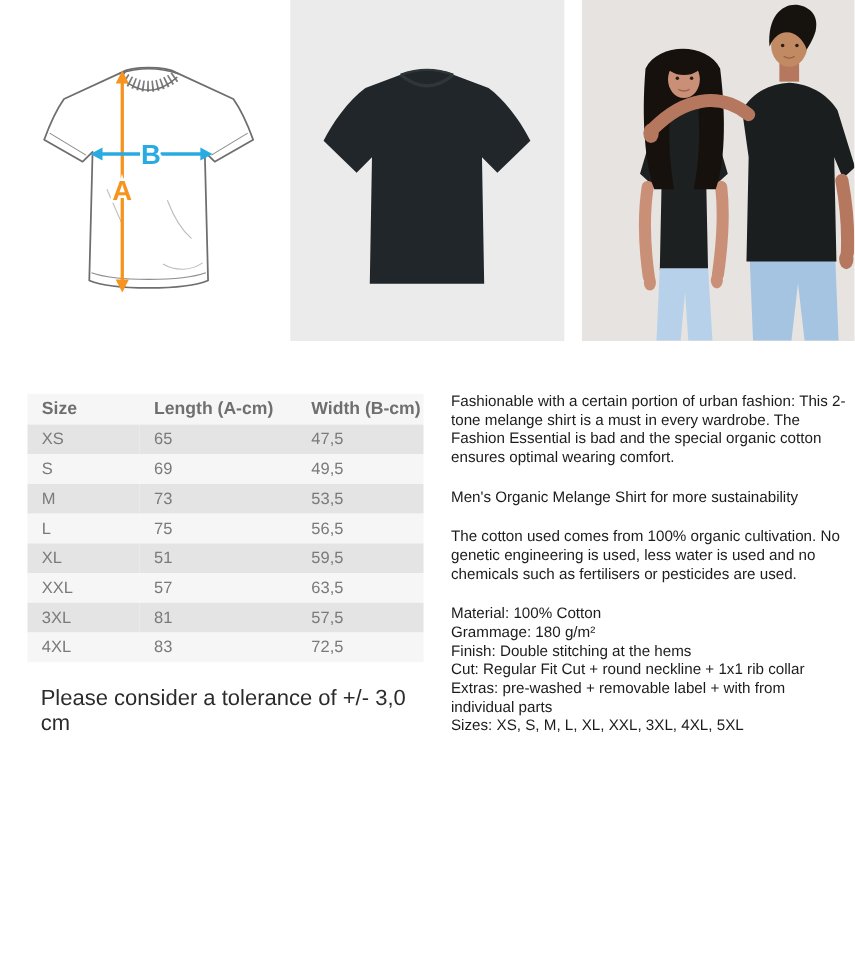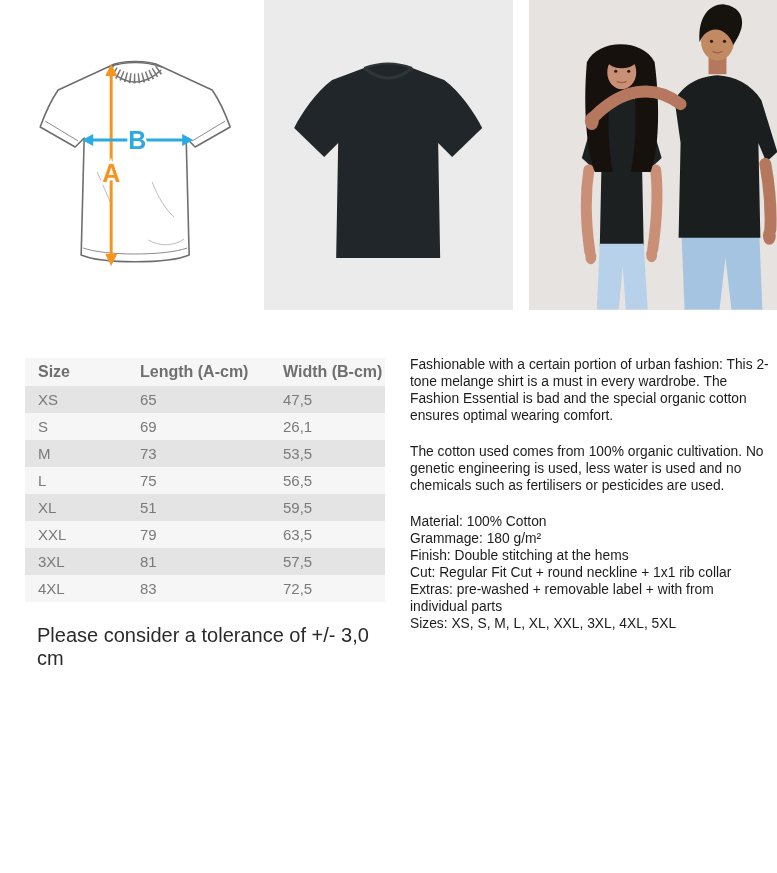--- a/index.html
+++ b/index.html
@@ -145,59 +145,60 @@
       </thead>
       <tbody>
           <tr class="row-dark">
             <td>XS</td>
             <td>65</td>
             <td>47,5</td>
           </tr>
           <tr class="row-light">
             <td>S</td>
             <td>69</td>
-            <td>26,1</td>
+            <td>49,5</td>
           </tr>
           <tr class="row-dark">
             <td>M</td>
             <td>73</td>
             <td>53,5</td>
           </tr>
           <tr class="row-light">
             <td>L</td>
             <td>75</td>
             <td>56,5</td>
           </tr>
           <tr class="row-dark">
             <td>XL</td>
             <td>51</td>
             <td>59,5</td>
           </tr>
           <tr class="row-light">
             <td>XXL</td>
-            <td>79</td>
+            <td>57</td>
             <td>63,5</td>
           </tr>
           <tr class="row-dark">
             <td>3XL</td>
             <td>81</td>
             <td>57,5</td>
           </tr>
           <tr class="row-light">
             <td>4XL</td>
             <td>83</td>
             <td>72,5</td>
           </tr>
         </tbody>
     </table>
     <p class="tolerance">Please consider a tolerance of +/- 3,0 cm</p>
   </div>
 
   <div class="description">
     <p>Fashionable with a certain portion of urban fashion: This 2-tone melange shirt is a must in every wardrobe. The Fashion Essential is bad and the special organic cotton ensures optimal wearing comfort.</p>
+    <p>Men's Organic Melange Shirt for more sustainability</p>
     <p>The cotton used comes from 100% organic cultivation. No genetic engineering is used, less water is used and no chemicals such as fertilisers or pesticides are used.</p>
     <div class="spec-list">
         <div>Material: 100% Cotton</div>
         <div>Grammage: 180 g/m²</div>
         <div>Finish: Double stitching at the hems</div>
         <div>Cut: Regular Fit Cut + round neckline + 1x1 rib collar</div>
         <div>Extras: pre-washed + removable label + with from individual parts</div>
         <div>Sizes: XS, S, M, L, XL, XXL, 3XL, 4XL, 5XL</div>
       </div>
   </div>

